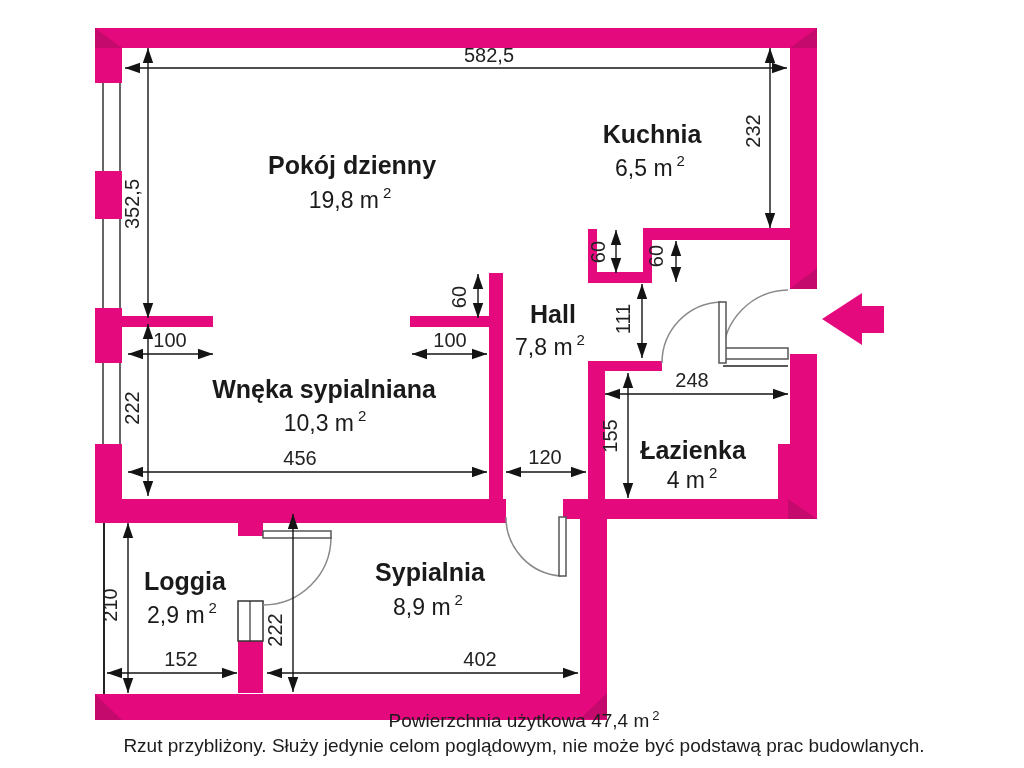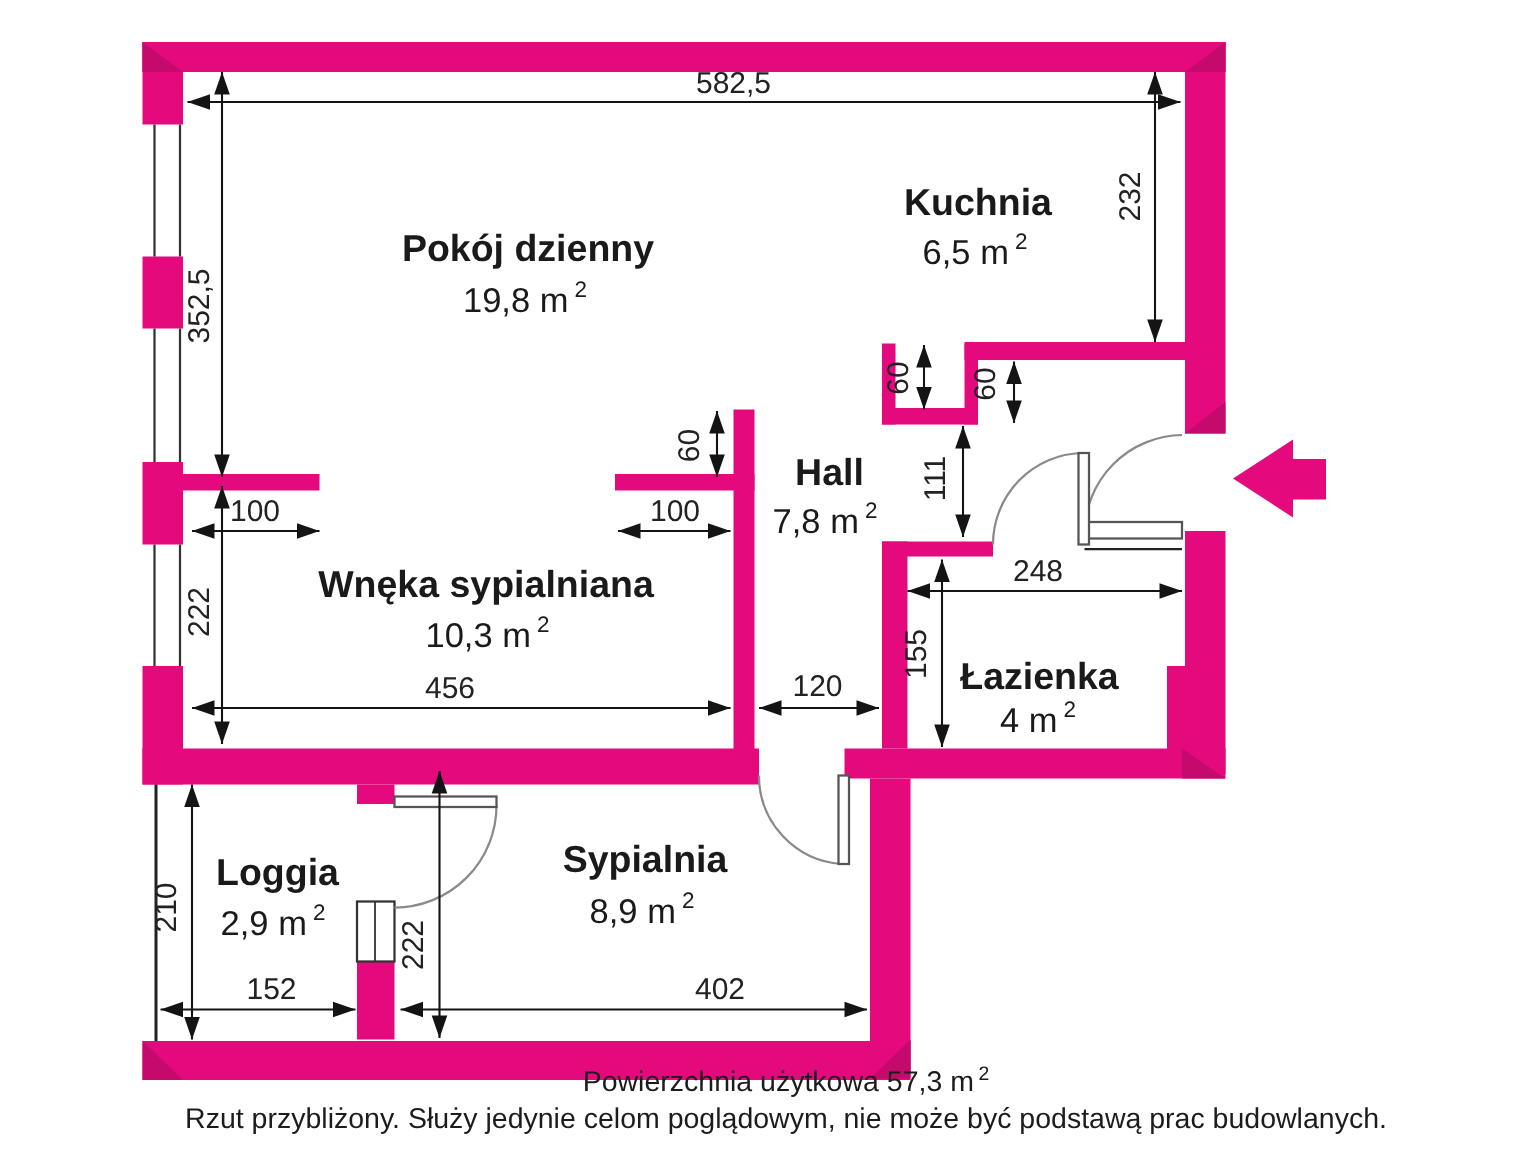--- a/index.html
+++ b/index.html
@@ -184,15 +184,15 @@
       <text x="692" y="472" text-anchor="middle" fill="#1a1a1a" font-size="23"><tspan>4 m</tspan><tspan dy="-10" dx="4" font-size="15">2</tspan></text>
       <text x="185" y="574" text-anchor="middle" fill="#1a1a1a" font-size="25" font-weight="bold">Loggia</text>
       <text x="182" y="607" text-anchor="middle" fill="#1a1a1a" font-size="23"><tspan>2,9 m</tspan><tspan dy="-10" dx="4" font-size="15">2</tspan></text>
       <text x="430" y="565" text-anchor="middle" fill="#1a1a1a" font-size="25" font-weight="bold">Sypialnia</text>
       <text x="428" y="599" text-anchor="middle" fill="#1a1a1a" font-size="23"><tspan>8,9 m</tspan><tspan dy="-10" dx="4" font-size="15">2</tspan></text>
       <polygon points="822,303 862,277 862,290 884,290 884,317 862,317 862,329" fill="#e5097e"></polygon>
     </svg>
   </div>
 
 <div class="footer">
-  <div class="footer-line1"><span>Powierzchnia użytkowa 57,3 m</span><sup>2</sup></div>
+  <div class="footer-line1"><span>Powierzchnia użytkowa 47,4 m</span><sup>2</sup></div>
   <div class="footer-line2">Rzut przybliżony. Służy jedynie celom poglądowym, nie może być podstawą prac budowlanych.</div>
 </div>
 
 </body></html>

